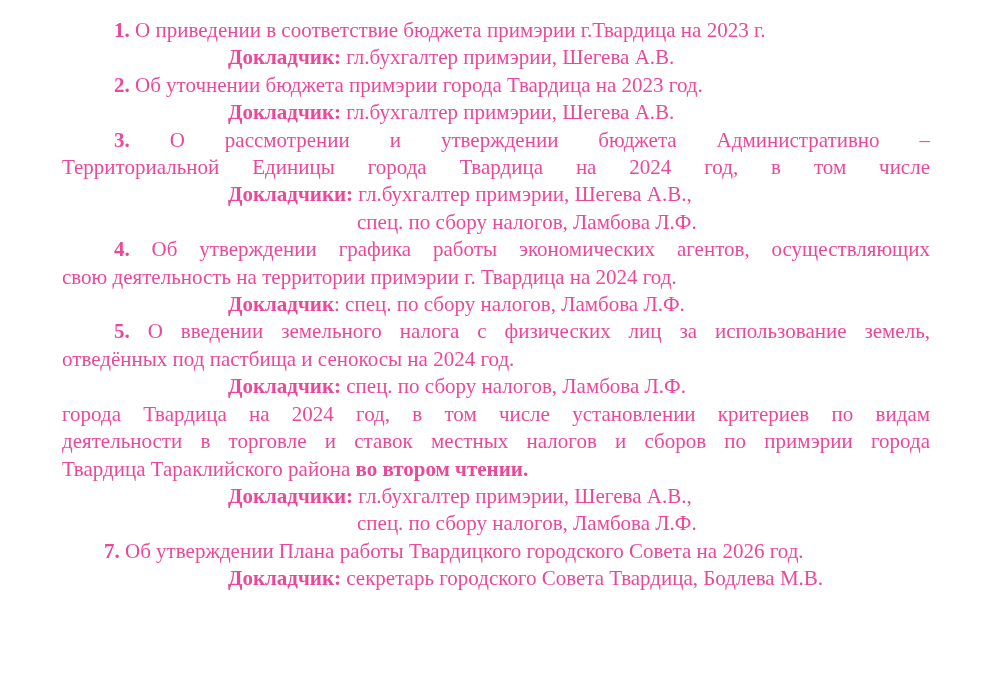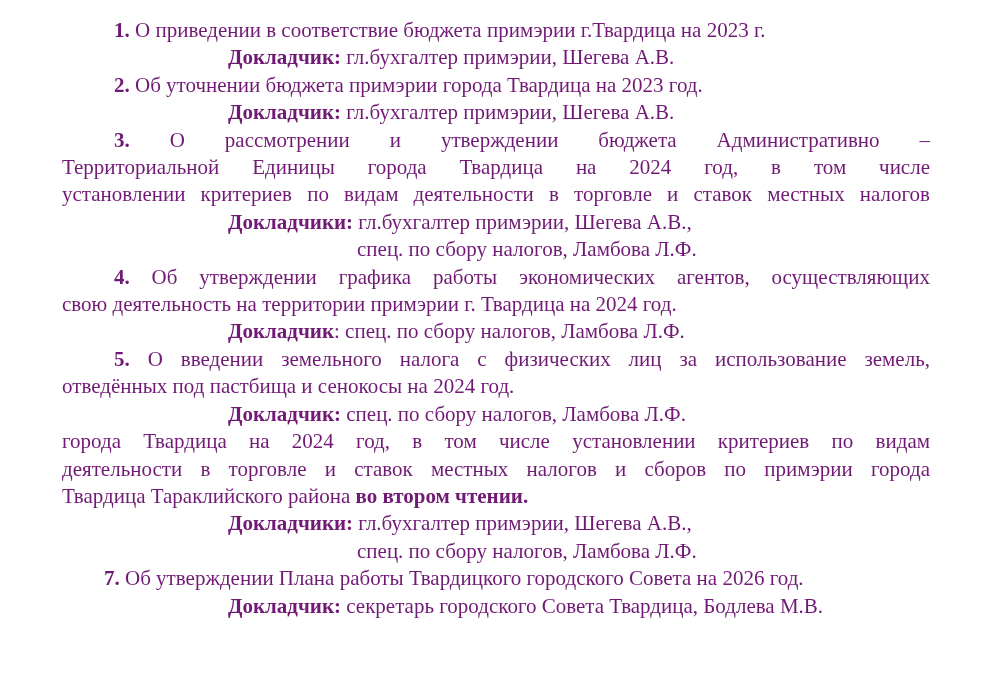--- a/index.html
+++ b/index.html
@@ -10,21 +10,21 @@
   }
   .page {
     position: relative;
     width: 995px;
     height: 683px;
     background: #ffffff;
     overflow: hidden;
     font-family: "Liberation Serif", "DejaVu Serif", serif;
     font-size: 21px;
     line-height: 27.4px;
-    color: #701a75;
+    color: #ec4899;
   }
   .doc {
     position: absolute;
     left: 62px;
     top: 17px;
     width: 868px;
   }
   .line { display: block; white-space: normal; }
   
   .j { text-align: justify; text-align-last: justify; }
@@ -45,21 +45,20 @@
   <div class="doc">
 
     <div class="line ind"><b>1.</b> <span>О приведении в соответствие бюджета примэрии г.Твардица на 2023 г.</span></div>
     <div class="line sp"><b class="u">Докладчик</b><b>:</b> <span>гл.бухгалтер примэрии, Шегева А.В.</span></div>
 
     <div class="line ind"><b>2.</b> <span>Об уточнении бюджета примэрии города Твардица на 2023 год.</span></div>
     <div class="line sp"><b class="u">Докладчик</b><b>:</b> <span>гл.бухгалтер примэрии, Шегева А.В.</span></div>
 
     <div class="line ind j"><b>3.</b> <span>О рассмотрении и утверждении бюджета Административно –</span></div>
     <div class="line j"><span>Территориальной Единицы города Твардица на 2024 год, в том числе</span></div>
-    <div class="line j"><span>установлении критериев по видам деятельности в торговле и ставок местных налогов</span></div>
     <div class="line sp"><b class="u">Докладчики</b><b>:</b> <span>гл.бухгалтер примэрии, Шегева А.В.,</span></div>
     <div class="line sp2"><span>спец. по сбору налогов, Ламбова Л.Ф.</span></div>
 
     <div class="line ind j"><b>4.</b> <span>Об утверждении графика работы экономических агентов, осуществляющих</span></div>
     <div class="line"><span>свою деятельность на территории примэрии г. Твардица на 2024 год.</span></div>
     <div class="line sp"><b class="u">Докладчик</b><span class="c-reg">:</span> <span>спец. по сбору налогов, Ламбова Л.Ф.</span></div>
 
     <div class="line ind j"><b>5.</b> <span>О введении земельного налога с физических лиц за использование земель,</span></div>
     <div class="line"><span>отведённых под пастбища и сенокосы на 2024 год.</span></div>
     <div class="line sp"><b>Докладчик:</b> <span>спец. по сбору налогов, Ламбова Л.Ф.</span></div>

